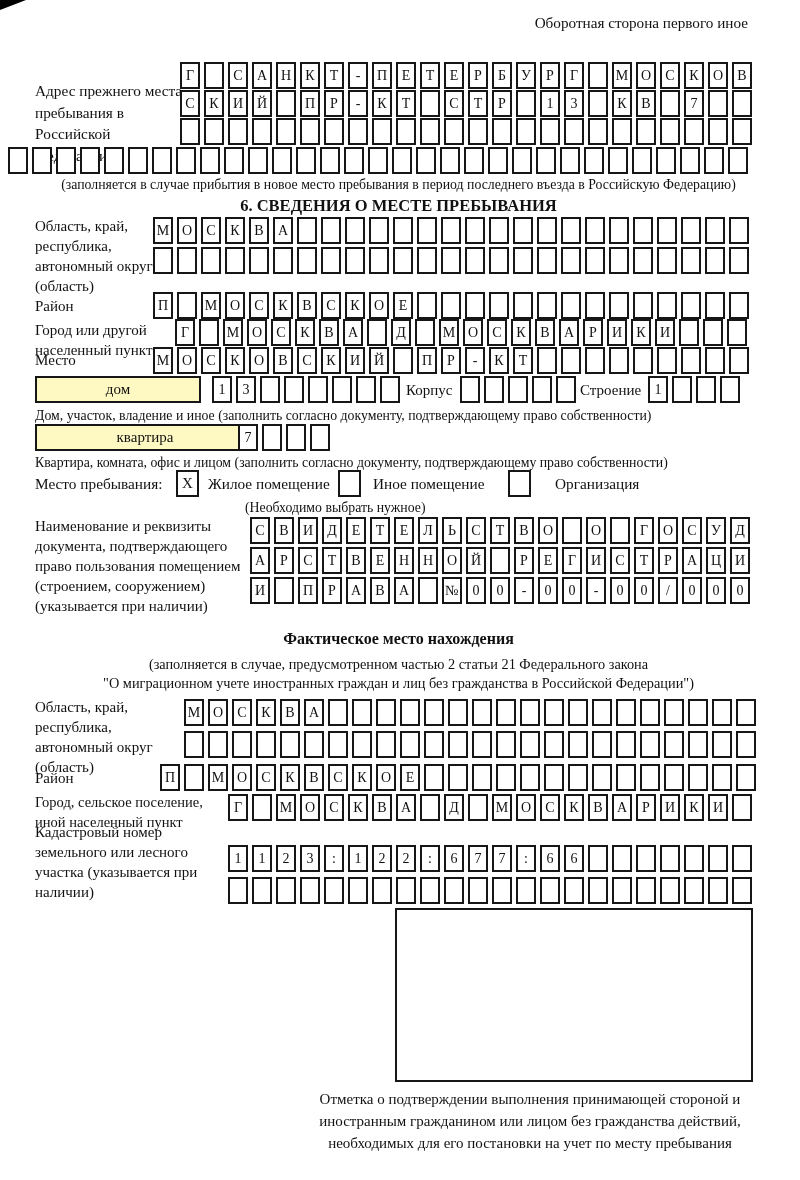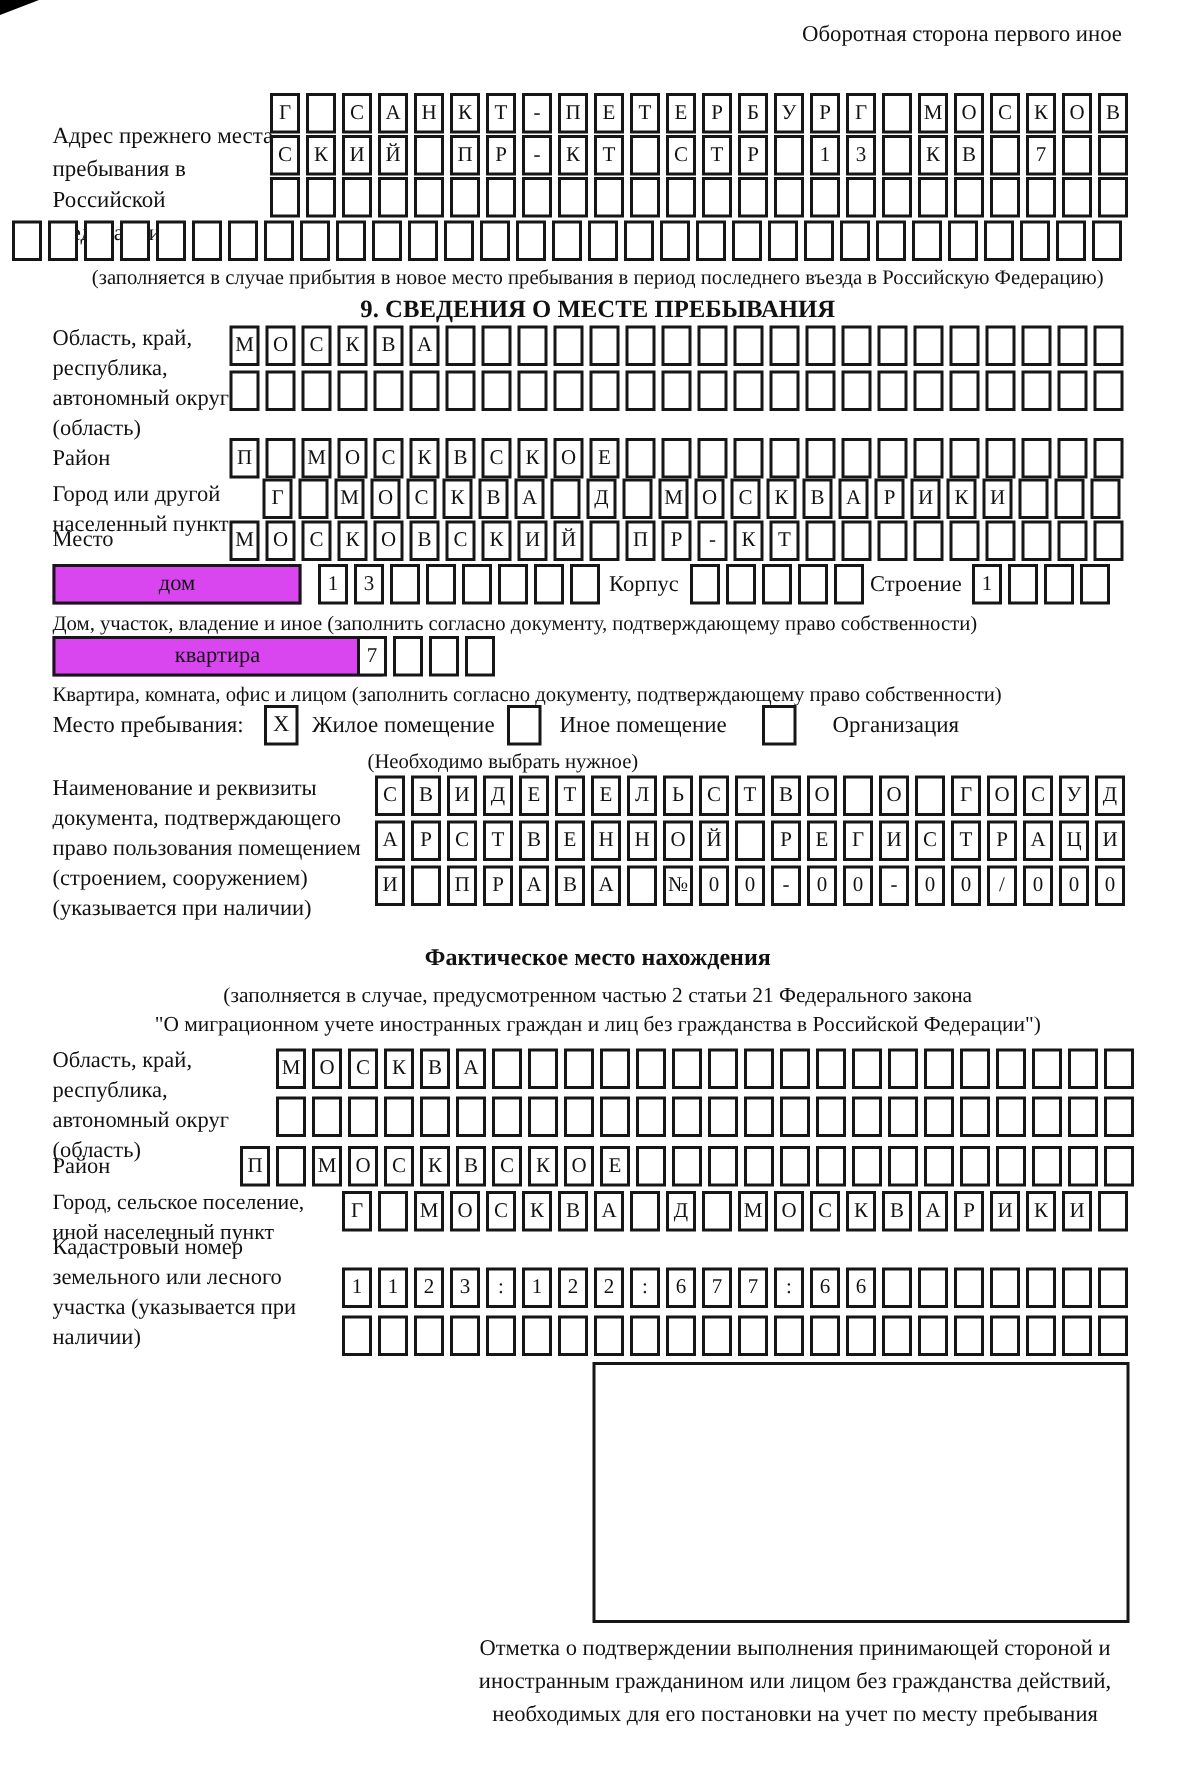--- a/index.html
+++ b/index.html
@@ -20,21 +20,21 @@
   .cellrow { display: flex; gap: 4px; }
   .cell {
     flex: none;
     width: 20px; height: 27px;
     border: 2px solid #161616;
     background: #fff;
     display: flex; align-items: center; justify-content: center;
     font-size: 14px;
   }
   .widebox {
-    border: 2px solid #161616; height: 27px; background: #d946ef;
+    border: 2px solid #161616; height: 27px; background: #fef9c3;
     display: flex; align-items: center; justify-content: center;
     font-size: 15px;
   }
   .checkbox {
     position: absolute;
     width: 23px; height: 27px;
     border: 2px solid #161616; background: #fff;
     display: flex; align-items: center; justify-content: center;
     font-size: 15px;
   }
@@ -160,21 +160,21 @@
     <span class="cell"></span>
     <span class="cell"></span>
     <span class="cell"></span>
     <span class="cell"></span>
     <span class="cell"></span>
     <span class="cell"></span>
     <span class="cell"></span>
   </div>
 <div class="pos hint center" style="top:176px">(заполняется в случае прибытия в новое место пребывания в период последнего въезда в Российскую Федерацию)</div>
 
-<div class="pos title center" style="top:196px">9. СВЕДЕНИЯ О МЕСТЕ ПРЕБЫВАНИЯ</div>
+<div class="pos title center" style="top:196px">6. СВЕДЕНИЯ О МЕСТЕ ПРЕБЫВАНИЯ</div>
 
 <div class="pos lbl" style="left:35px; top:216px; width:125px">Область, край, республика, автономный округ (область)</div>
 <div class="pos cellrow" style="left:153px; top:217px">
     <span class="cell">М</span>
     <span class="cell">О</span>
     <span class="cell">С</span>
     <span class="cell">К</span>
     <span class="cell">В</span>
     <span class="cell">А</span>
     <span class="cell"></span>

